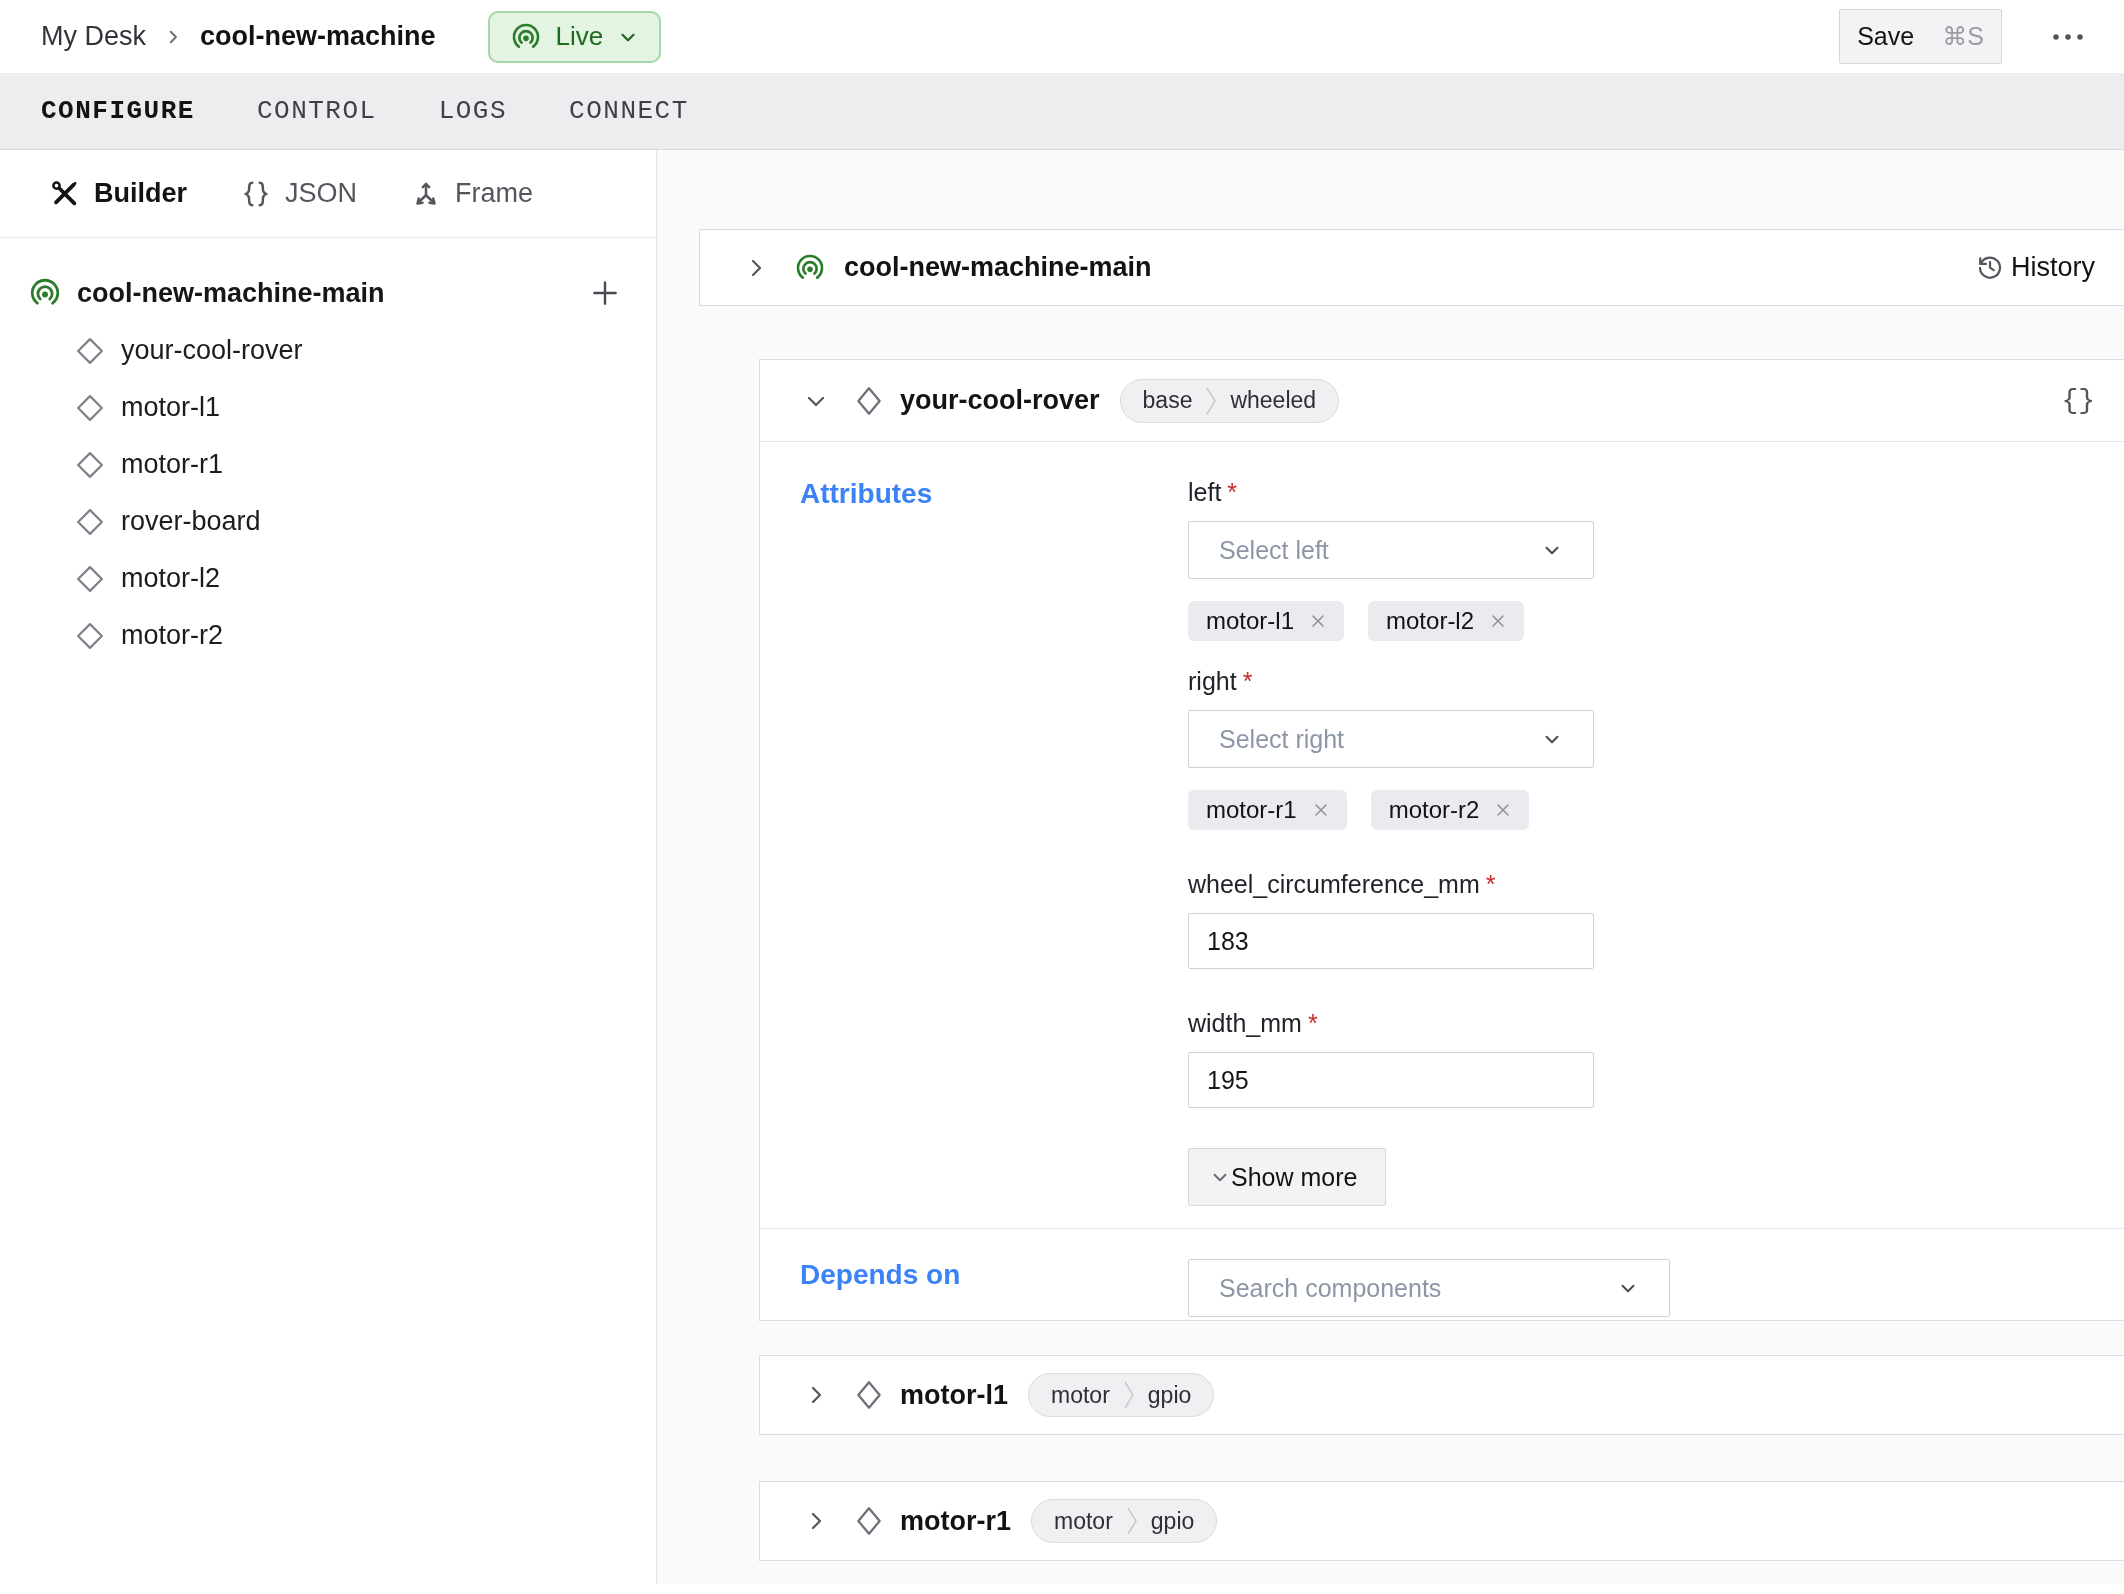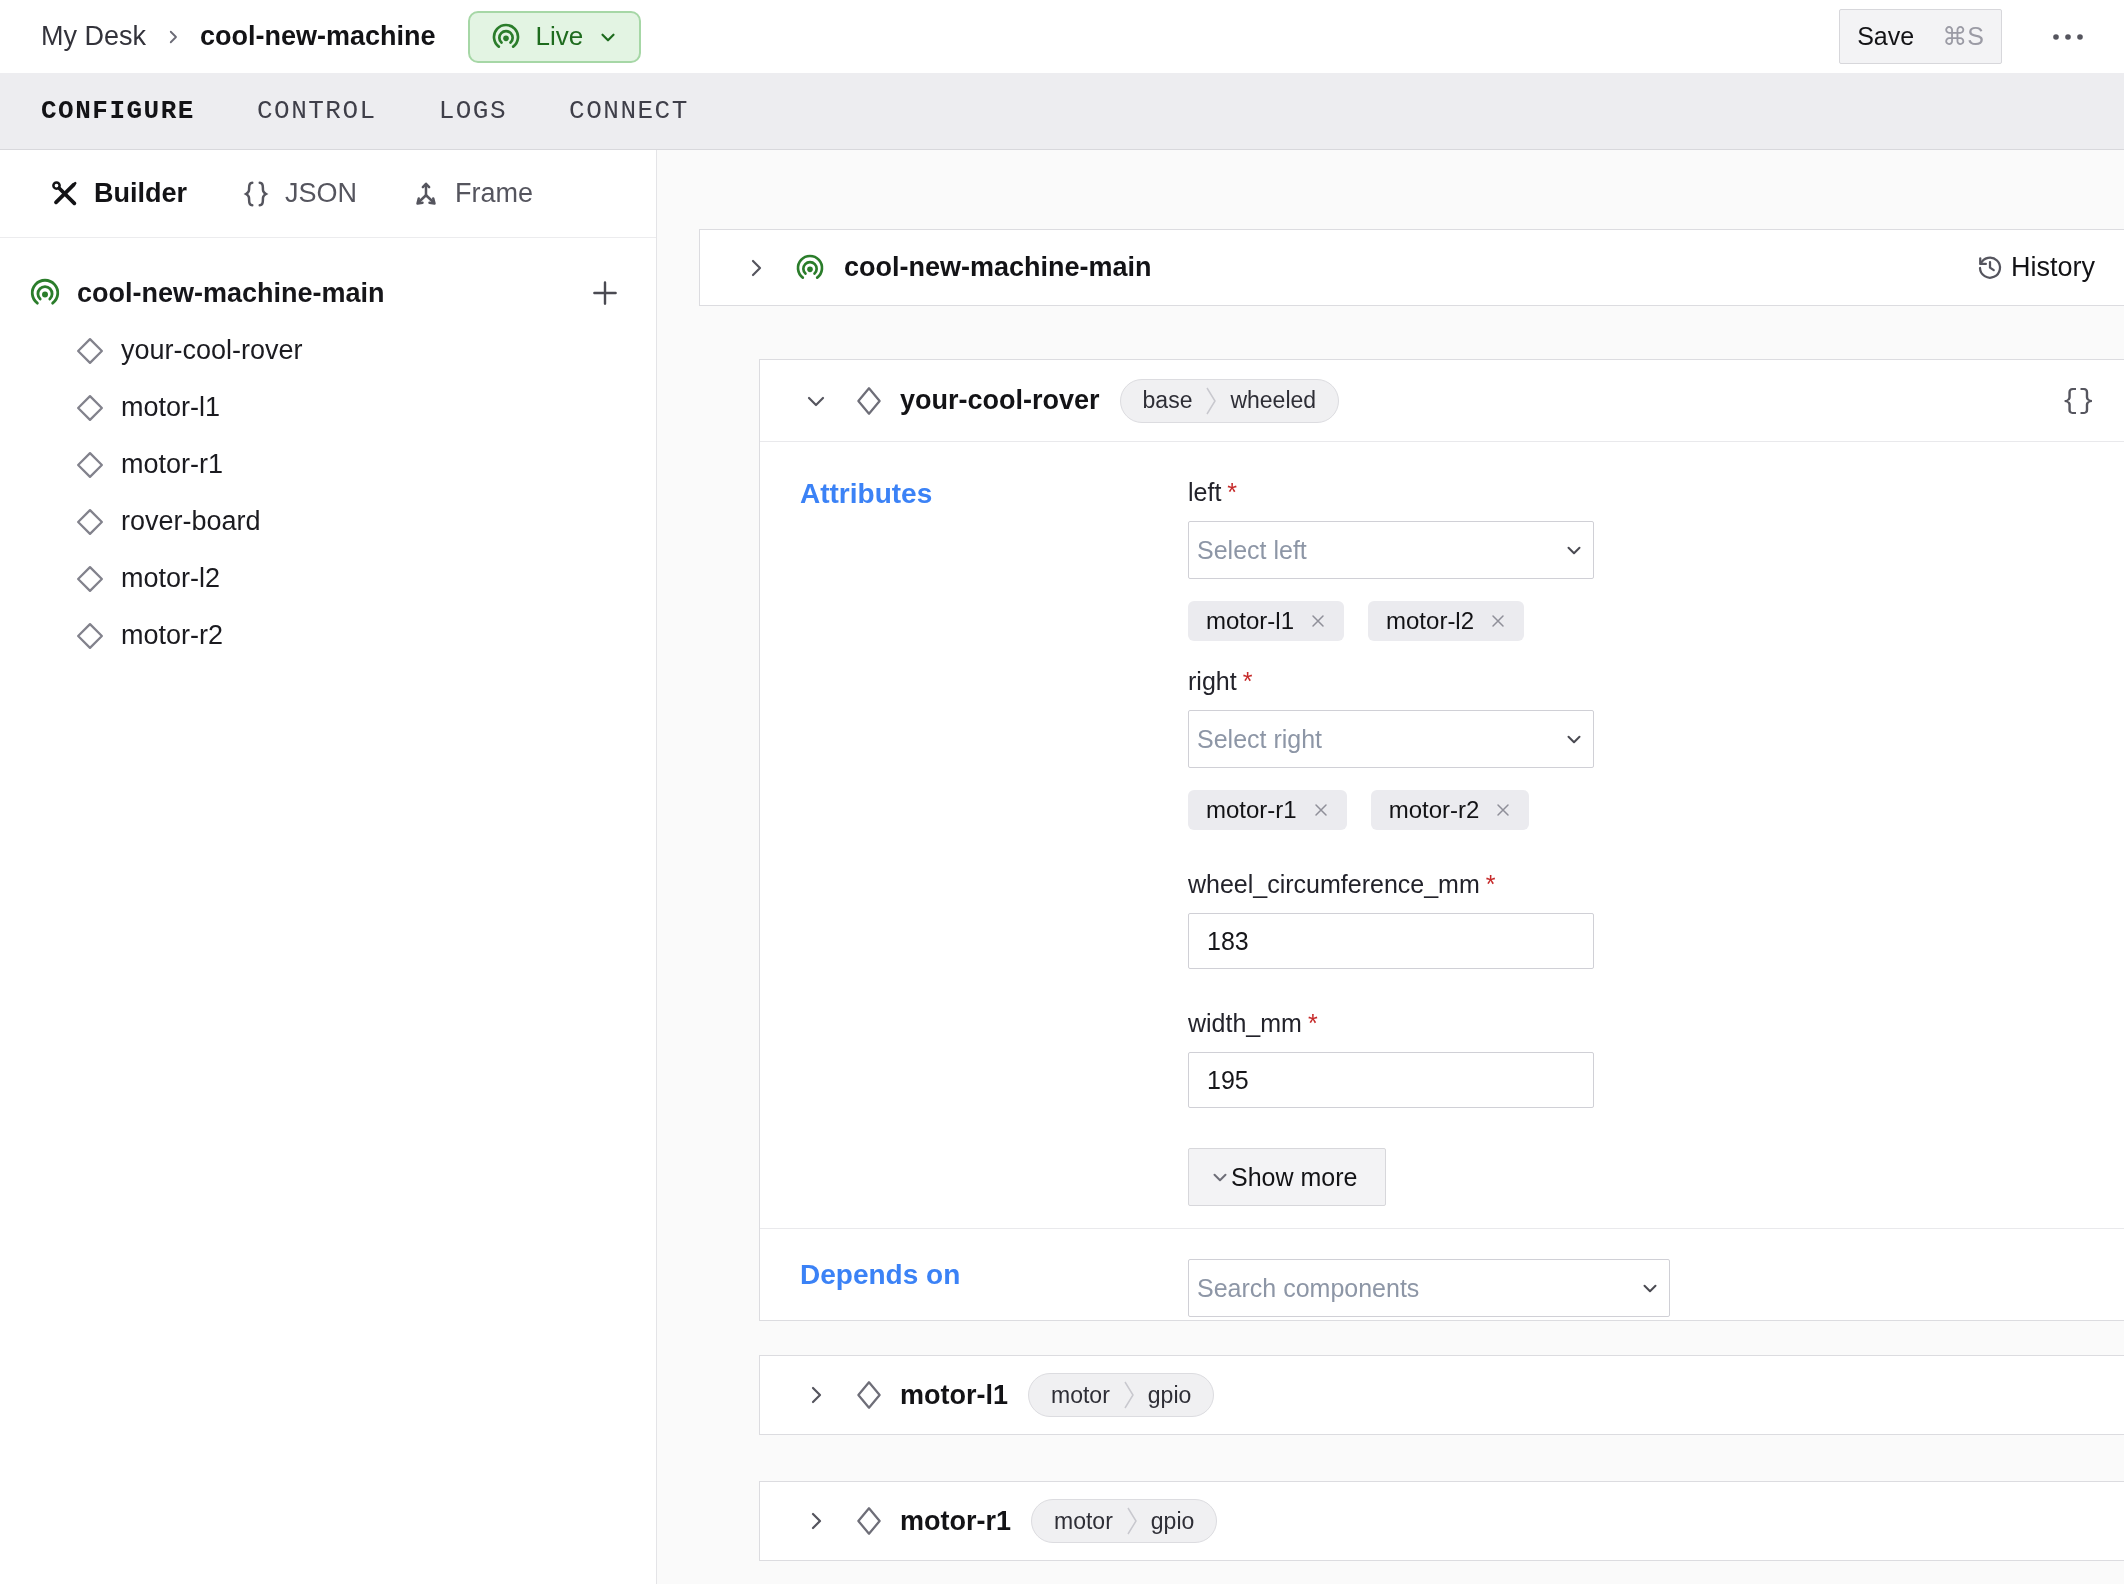--- a/index.html
+++ b/index.html
@@ -12,21 +12,21 @@
 
   
   .topbar {
     height:73px; background:#fff; display:flex; align-items:center;
     padding:0 30px 0 41px;
   }
   .crumb-root { font-size:27px; color:#33333b; }
   .crumb-sep { margin:0 18px; }
   .crumb-current { font-size:27px; font-weight:700; color:#131316; }
   .live-badge {
-    margin-left:32px; height:52px; display:flex; align-items:center; gap:14px;
+    margin-left:52px; height:52px; display:flex; align-items:center; gap:14px;
     padding:0 20px; background:#e3f4e3; border:2px solid #a6d7a6; border-radius:10px;
     cursor:pointer;
   }
   .live-badge .live-label { font-size:26px; color:#1e6b1e; }
   .topbar-right { margin-left:auto; display:flex; align-items:center; gap:40px; }
   .save-btn {
     height:55px; min-width:163px; display:flex; align-items:center; justify-content:center;
     gap:28px; background:#f3f3f5; border:1px solid #d7d7db; border-radius:2px;
     font-size:25px; color:#131316; cursor:pointer;
   }
@@ -90,21 +90,21 @@
     font-family:"Liberation Mono","DejaVu Sans Mono",monospace; font-size:28px; color:#55555e; }
 
   .rover-body { display:flex; padding:36px 0 0 40px; }
   .label-col { width:388px; flex:none; }
   .section-heading { font-size:28px; font-weight:700; color:#3b82f6; }
   .field-col { width:406px; flex:none; }
   .field-label { font-size:25px; color:#23232b; margin-bottom:14px; }
   .req { color:#c62a2a; margin-left:6px; }
   .select-box {
     height:58px; width:100%; background:#fff; border:1px solid #d0d0d6; border-radius:2px;
-    display:flex; align-items:center; padding:0 8px; cursor:pointer;
+    display:flex; align-items:center; padding:0 30px; cursor:pointer;
   }
   .select-box .placeholder { font-size:25px; color:#8d96a6; }
   .select-box .sel-chevron { margin-left:auto; }
   .chips { display:flex; gap:24px; margin:22px 0 26px; }
   .chip {
     height:40px; display:flex; align-items:center; gap:12px; padding:0 14px 0 18px;
     background:#ebebef; border-radius:6px; font-size:24px; color:#131316;
   }
   .chip-x { background:none; border:none; cursor:pointer; padding:2px; }
   .text-input {

